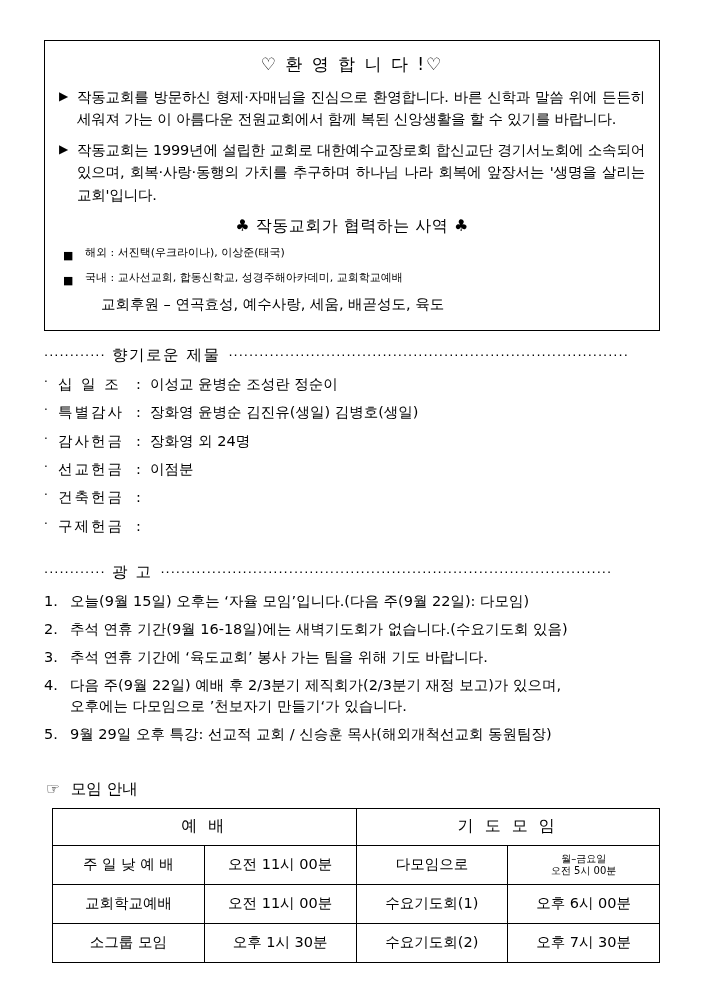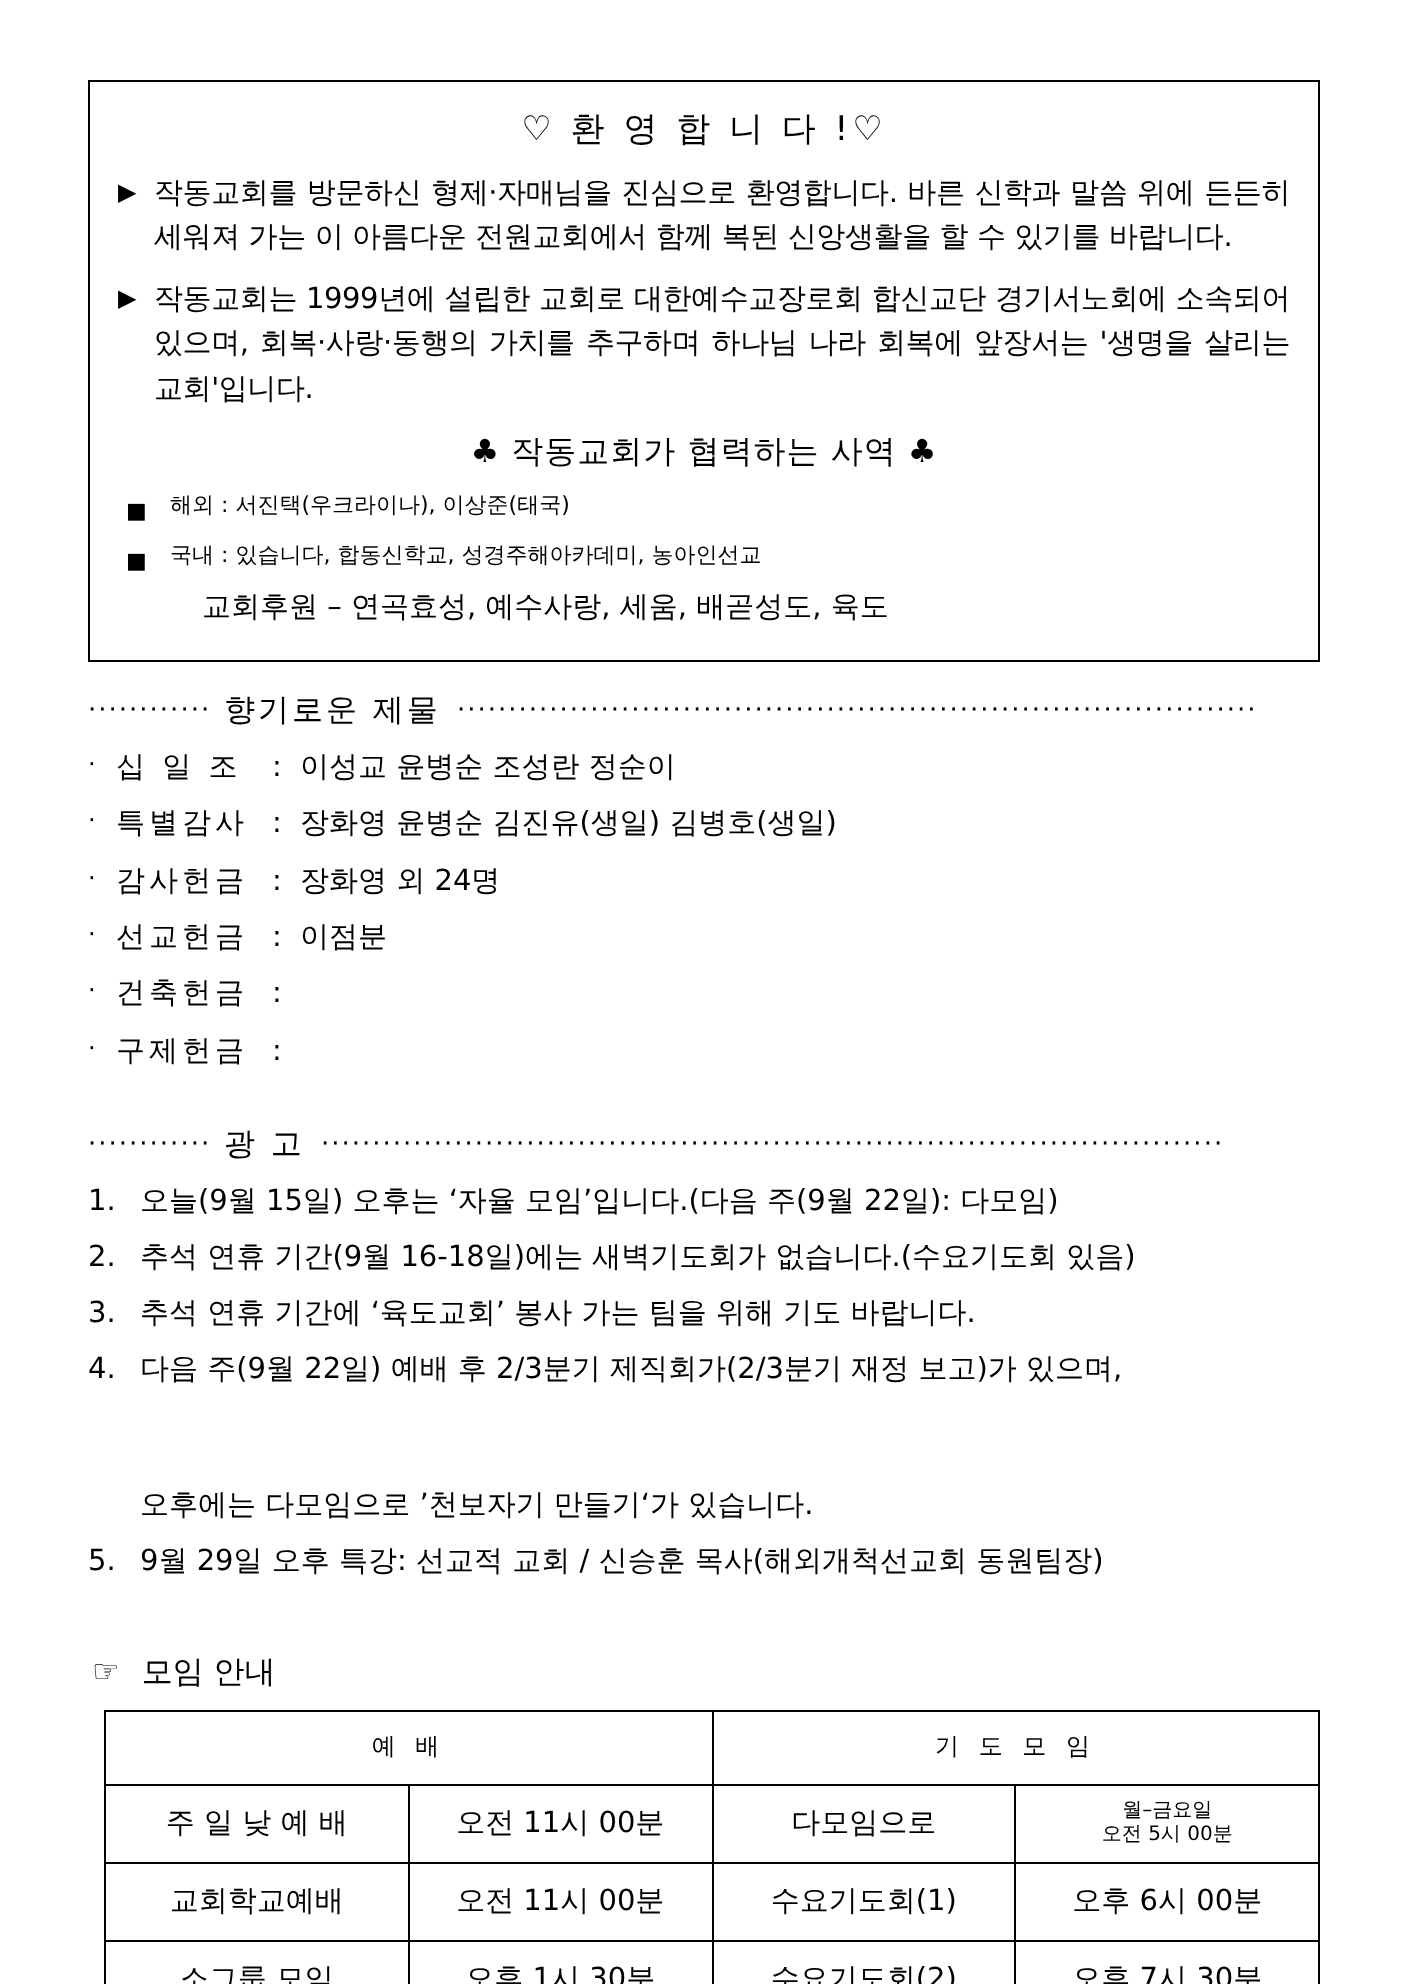--- a/index.html
+++ b/index.html
@@ -188,21 +188,21 @@
   }
   table.meet td {
     border: 1.2px solid #000;
     text-align: center;
     font-size: 14.5px;
     height: 34px;
     padding: 2px 4px;
     vertical-align: middle;
   }
   table.meet td.hdr {
-    font-size: 12px;
+    font-size: 16px;
     letter-spacing: 3px;
     height: 32px;
   }
   .two-line {
     line-height: 1.18;
     font-size: 10px;
   }
 </style>
 </head>
 <body>
@@ -230,21 +230,21 @@
         <span>:</span>
         <span>서진택(우크라이나),  이상준(태국)</span>
       </span>
     </div>
 
     <div class="sq-row">
       <span class="sq-mark">■</span>
       <span class="sq-text">
         <span>국내</span>
         <span>:</span>
-        <span>있습니다, 합동신학교, 성경주해아카데미, 농아인선교</span>
+        <span>교사선교회, 합동신학교, 성경주해아카데미, 교회학교예배</span>
       </span>
     </div>
 
     <div class="indent-line">교회후원 – 연곡효성,  예수사랑,  세움,  배곧성도,  육도</div>
   </div>
 
   <div class="dotted-heading">
     <span class="dots-left">··············</span>
     <span class="label">향기로운 제물</span>
     <span class="dots-right">··············································································</span>
@@ -306,21 +306,21 @@
     </li>
     <li>
       <span class="notice-num">3.</span>
       <span class="notice-text">추석 연휴 기간에 ‘육도교회’ 봉사 가는 팀을 위해 기도 바랍니다.</span>
     </li>
     <li style="display:block;">
       <span style="display:flex;">
         <span class="notice-num">4.</span>
         <span class="notice-text">다음 주(9월 22일) 예배 후 2/3분기 제직회가(2/3분기 재정 보고)가 있으며,</span>
       </span>
-      <span class="notice-sub" style="display:block;margin-top:47px;">오후에는 다모임으로 ’천보자기 만들기‘가 있습니다.</span>
+      <span class="notice-sub" style="display:block;">오후에는 다모임으로 ’천보자기 만들기‘가 있습니다.</span>
     </li>
     <li>
       <span class="notice-num">5.</span>
       <span class="notice-text">9월 29일 오후 특강: 선교적 교회 / 신승훈 목사(해외개척선교회 동원팀장)</span>
     </li>
   </ul>
 
   <div class="meet-head">
     <span class="hand">☞</span>
     <span>모임 안내</span>

